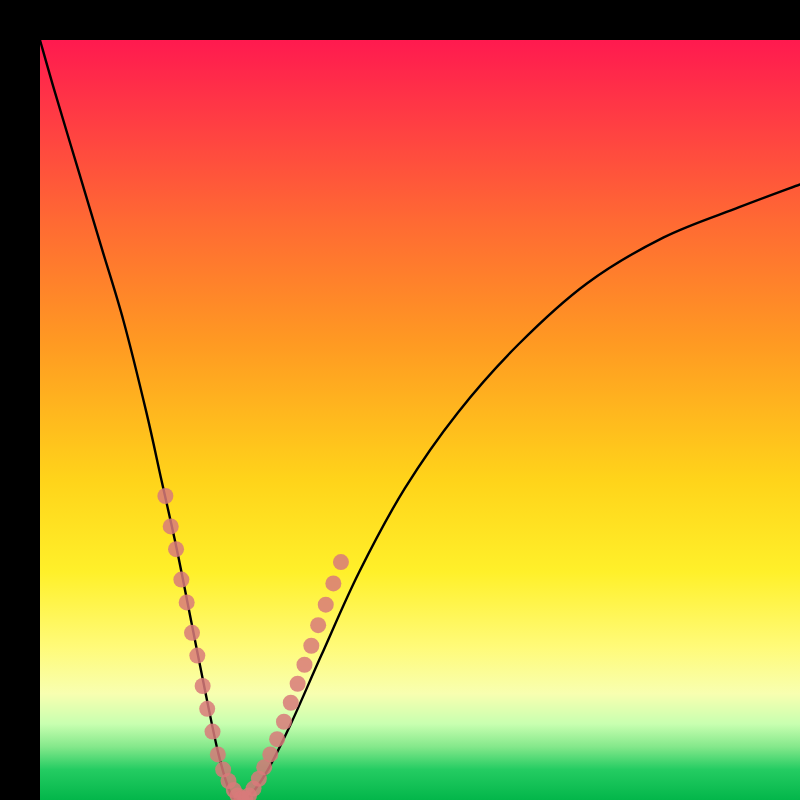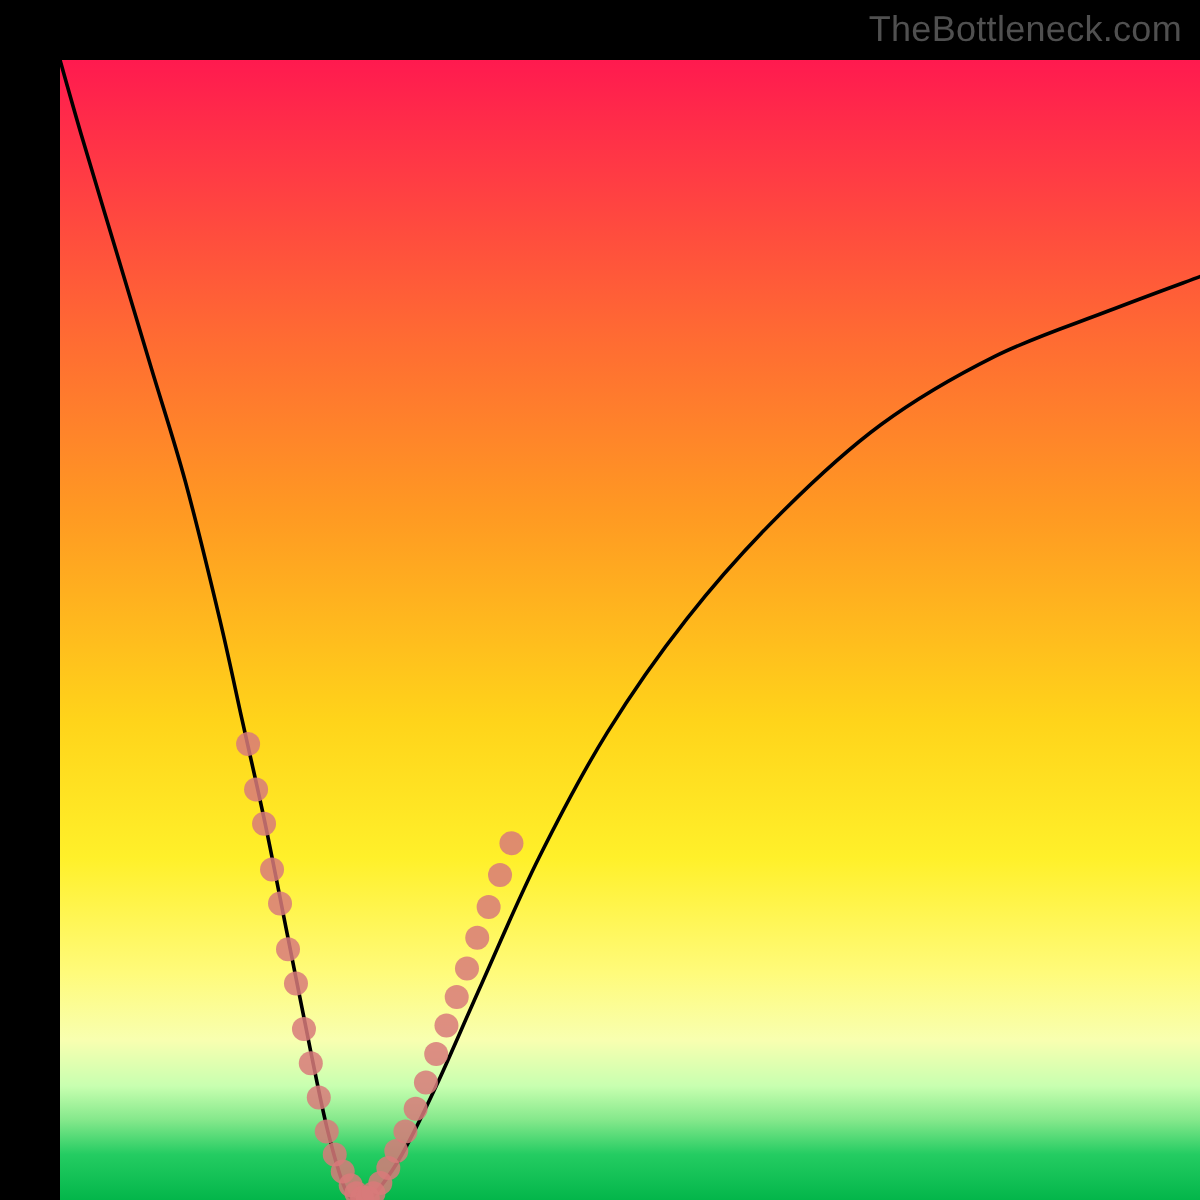--- a/index.html
+++ b/index.html
@@ -59,21 +59,20 @@
   }
   .dot {
     fill: #d87a7a;
     fill-opacity: 0.85;
   }
 </style>
 </head>
 <body>
 
 <div class="frame">
-  <div class="watermark">TheBottleneck.com</div>
   <div class="plot">
     <svg class="curve" viewBox="0 0 760 760">
       <g>
         <path id="curve-path" fill="none" stroke="#000" stroke-width="2.4" stroke-linecap="round" d="M 0.00 0.00 C 2.53 8.87, 8.87 31.67, 15.20 53.20 C 21.53 74.73, 30.40 103.87, 38.00 129.20 C 45.60 154.53, 53.20 179.87, 60.80 205.20 C 68.40 230.53, 76.00 253.33, 83.60 281.20 C 91.20 309.07, 100.07 345.80, 106.40 372.40 C 112.73 399.00, 116.53 418.00, 121.60 440.80 C 126.67 463.60, 131.73 485.13, 136.80 509.20 C 141.87 533.27, 146.93 559.87, 152.00 585.20 C 157.07 610.53, 162.77 639.67, 167.20 661.20 C 171.63 682.73, 174.80 699.20, 178.60 714.40 C 182.40 729.60, 186.83 744.80, 190.00 752.40 C 193.17 760.00, 195.07 758.73, 197.60 760.00 C 200.13 761.27, 202.67 761.27, 205.20 760.00 C 207.73 758.73, 209.00 757.47, 212.80 752.40 C 216.60 747.33, 221.67 741.00, 228.00 729.60 C 234.33 718.20, 241.93 703.00, 250.80 684.00 C 259.67 665.00, 269.80 640.93, 281.20 615.60 C 292.60 590.27, 305.27 559.87, 319.20 532.00 C 333.13 504.13, 348.33 475.00, 364.80 448.40 C 381.27 421.80, 399.00 396.47, 418.00 372.40 C 437.00 348.33, 457.27 325.53, 478.80 304.00 C 500.33 282.47, 523.13 260.93, 547.20 243.20 C 571.27 225.47, 597.87 210.27, 623.20 197.60 C 648.53 184.93, 676.40 176.07, 699.20 167.20 C 722.00 158.33, 749.87 148.20, 760.00 144.40"></path>
       </g>
       <g id="markers">
           <circle cx="125.40" cy="456.00" r="8" class="dot" fill="#d87a7a"></circle>
           <circle cx="130.72" cy="486.40" r="8" class="dot" fill="#d87a7a"></circle>
           <circle cx="136.04" cy="509.20" r="8" class="dot" fill="#d87a7a"></circle>
           <circle cx="141.36" cy="539.60" r="8" class="dot" fill="#d87a7a"></circle>

